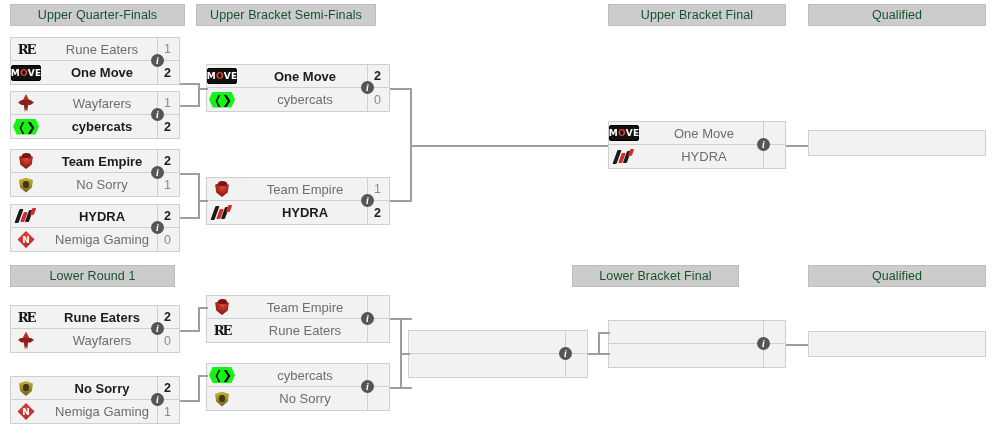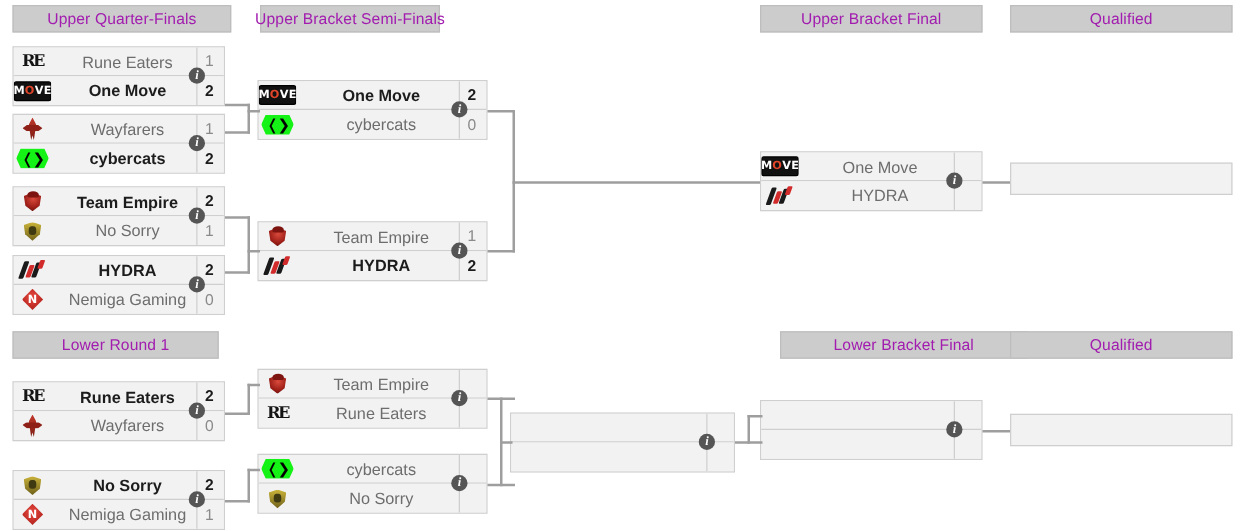--- a/index.html
+++ b/index.html
@@ -15,21 +15,21 @@
 
   
   .round-header{
     position:absolute;
     height:22px;
     background:#ccc;
     border:1px solid #bdbdbd;
     box-sizing:border-box;
     display:flex;align-items:center;justify-content:center;
     font-size:12.5px;
-    color:#a21caf;
+    color:#14532d;
     letter-spacing:.1px;
     white-space:nowrap;
   }
 
   
   .match{
     position:absolute;
     box-sizing:border-box;
     border:1px solid #cfcfcf;
     background:#f2f2f2;
@@ -186,33 +186,33 @@
     <div class="ln lnh" style="left: 390px; top: 387px; width: 22px; height: 2px;"></div>
     <div class="ln lnv" style="left: 400px; top: 318px; width: 2px; height: 71px;"></div>
     <div class="ln lnh" style="left: 400px; top: 353px; width: 10px; height: 2px;"></div>
     <div class="ln lnh" style="left: 588px; top: 353px; width: 22px; height: 2px;"></div>
     <div class="ln lnh" style="left: 598px; top: 332px; width: 12px; height: 2px;"></div>
     <div class="ln lnv" style="left: 598px; top: 332px; width: 2px; height: 23px;"></div>
     <div class="ln lnh" style="left: 786px; top: 344px; width: 22px; height: 2px;"></div>
     <div class="round-header" style="left: 10px; top: 4px; width: 175px;">
       <span>Upper Quarter-Finals</span>
     </div>
-    <div class="round-header" style="left: 208px; top: 4px; width: 144px;">
+    <div class="round-header" style="left: 196px; top: 4px; width: 180px;">
       <span>Upper Bracket Semi-Finals</span>
     </div>
     <div class="round-header" style="left: 608px; top: 4px; width: 178px;">
       <span>Upper Bracket Final</span>
     </div>
     <div class="round-header" style="left: 808px; top: 4px; width: 178px;">
       <span>Qualified</span>
     </div>
     <div class="round-header" style="left: 10px; top: 265px; width: 165px;">
       <span>Lower Round 1</span>
     </div>
-    <div class="round-header" style="left: 624px; top: 265px; width: 198px; justify-content: center;">
+    <div class="round-header" style="left: 572px; top: 265px; width: 167px; justify-content: center;">
       <span>Lower Bracket Final</span>
     </div>
     <div class="round-header" style="left: 808px; top: 265px; width: 178px;">
       <span>Qualified</span>
     </div>
     <div class="match" style="left: 10px; top: 37px; width: 170px;">
       <div class="mrow top">
         <span class="logo">
           <span class="lg lg-rune">RE</span>
         </span>

